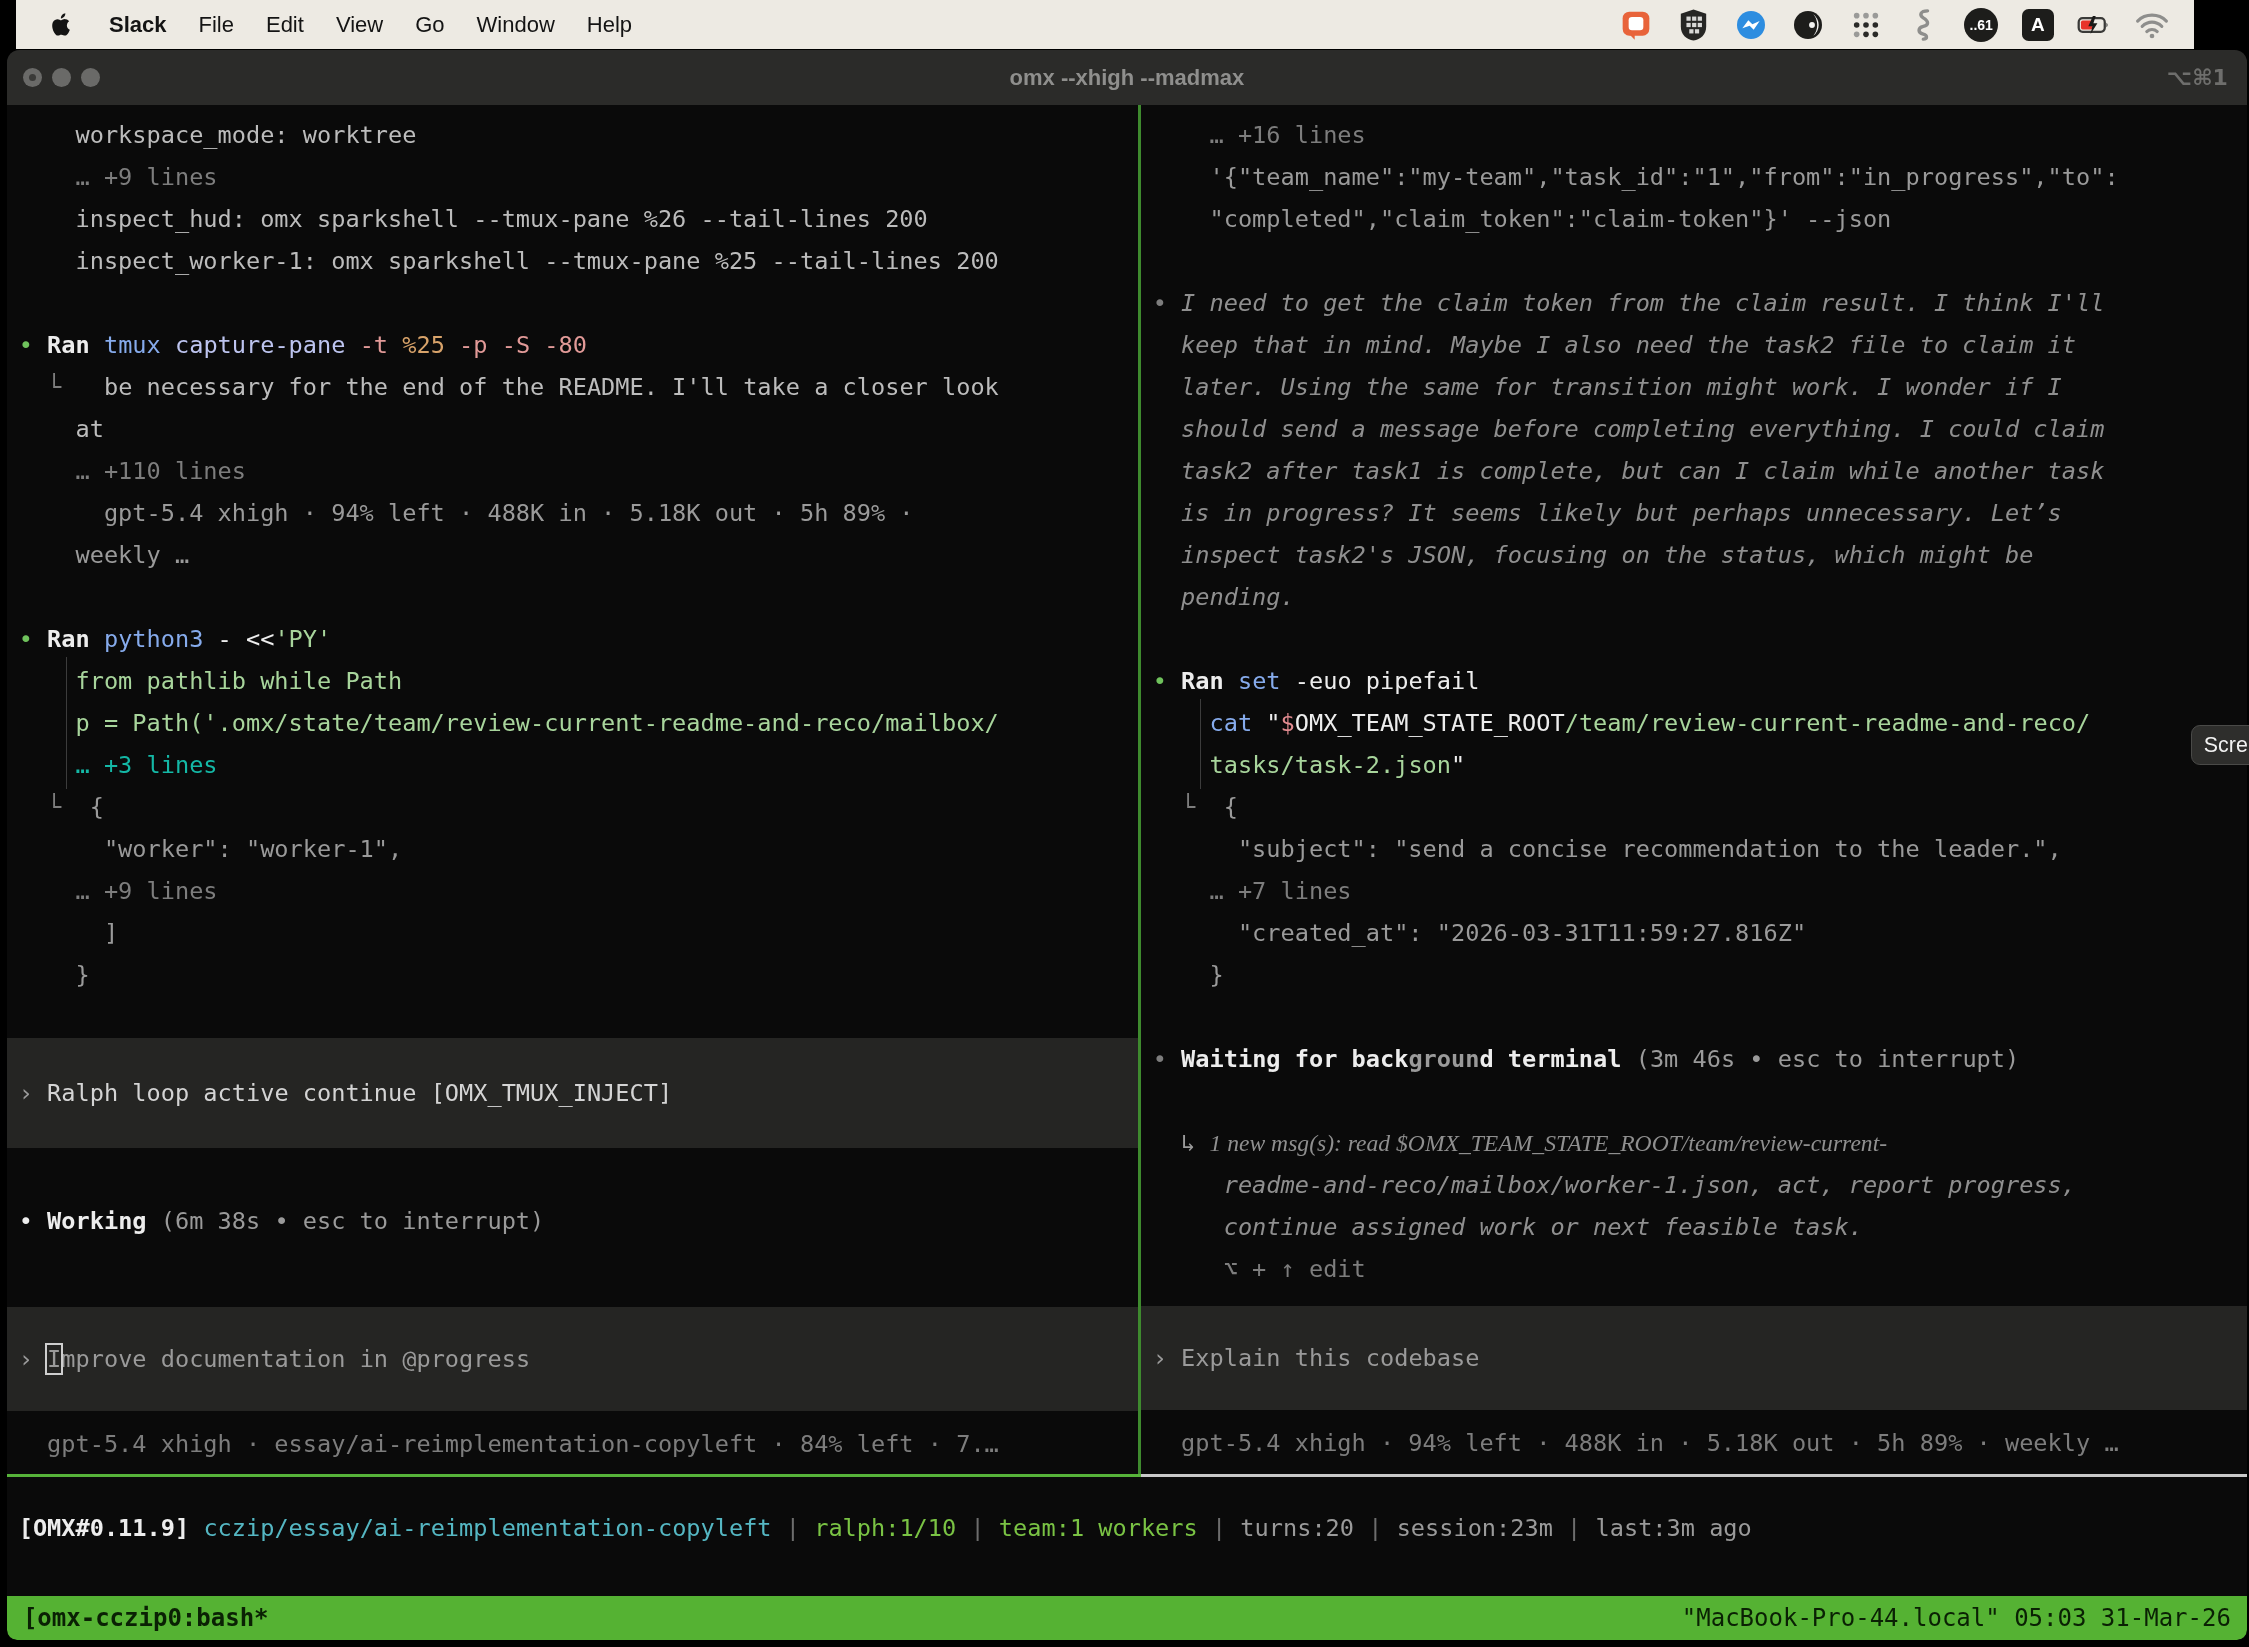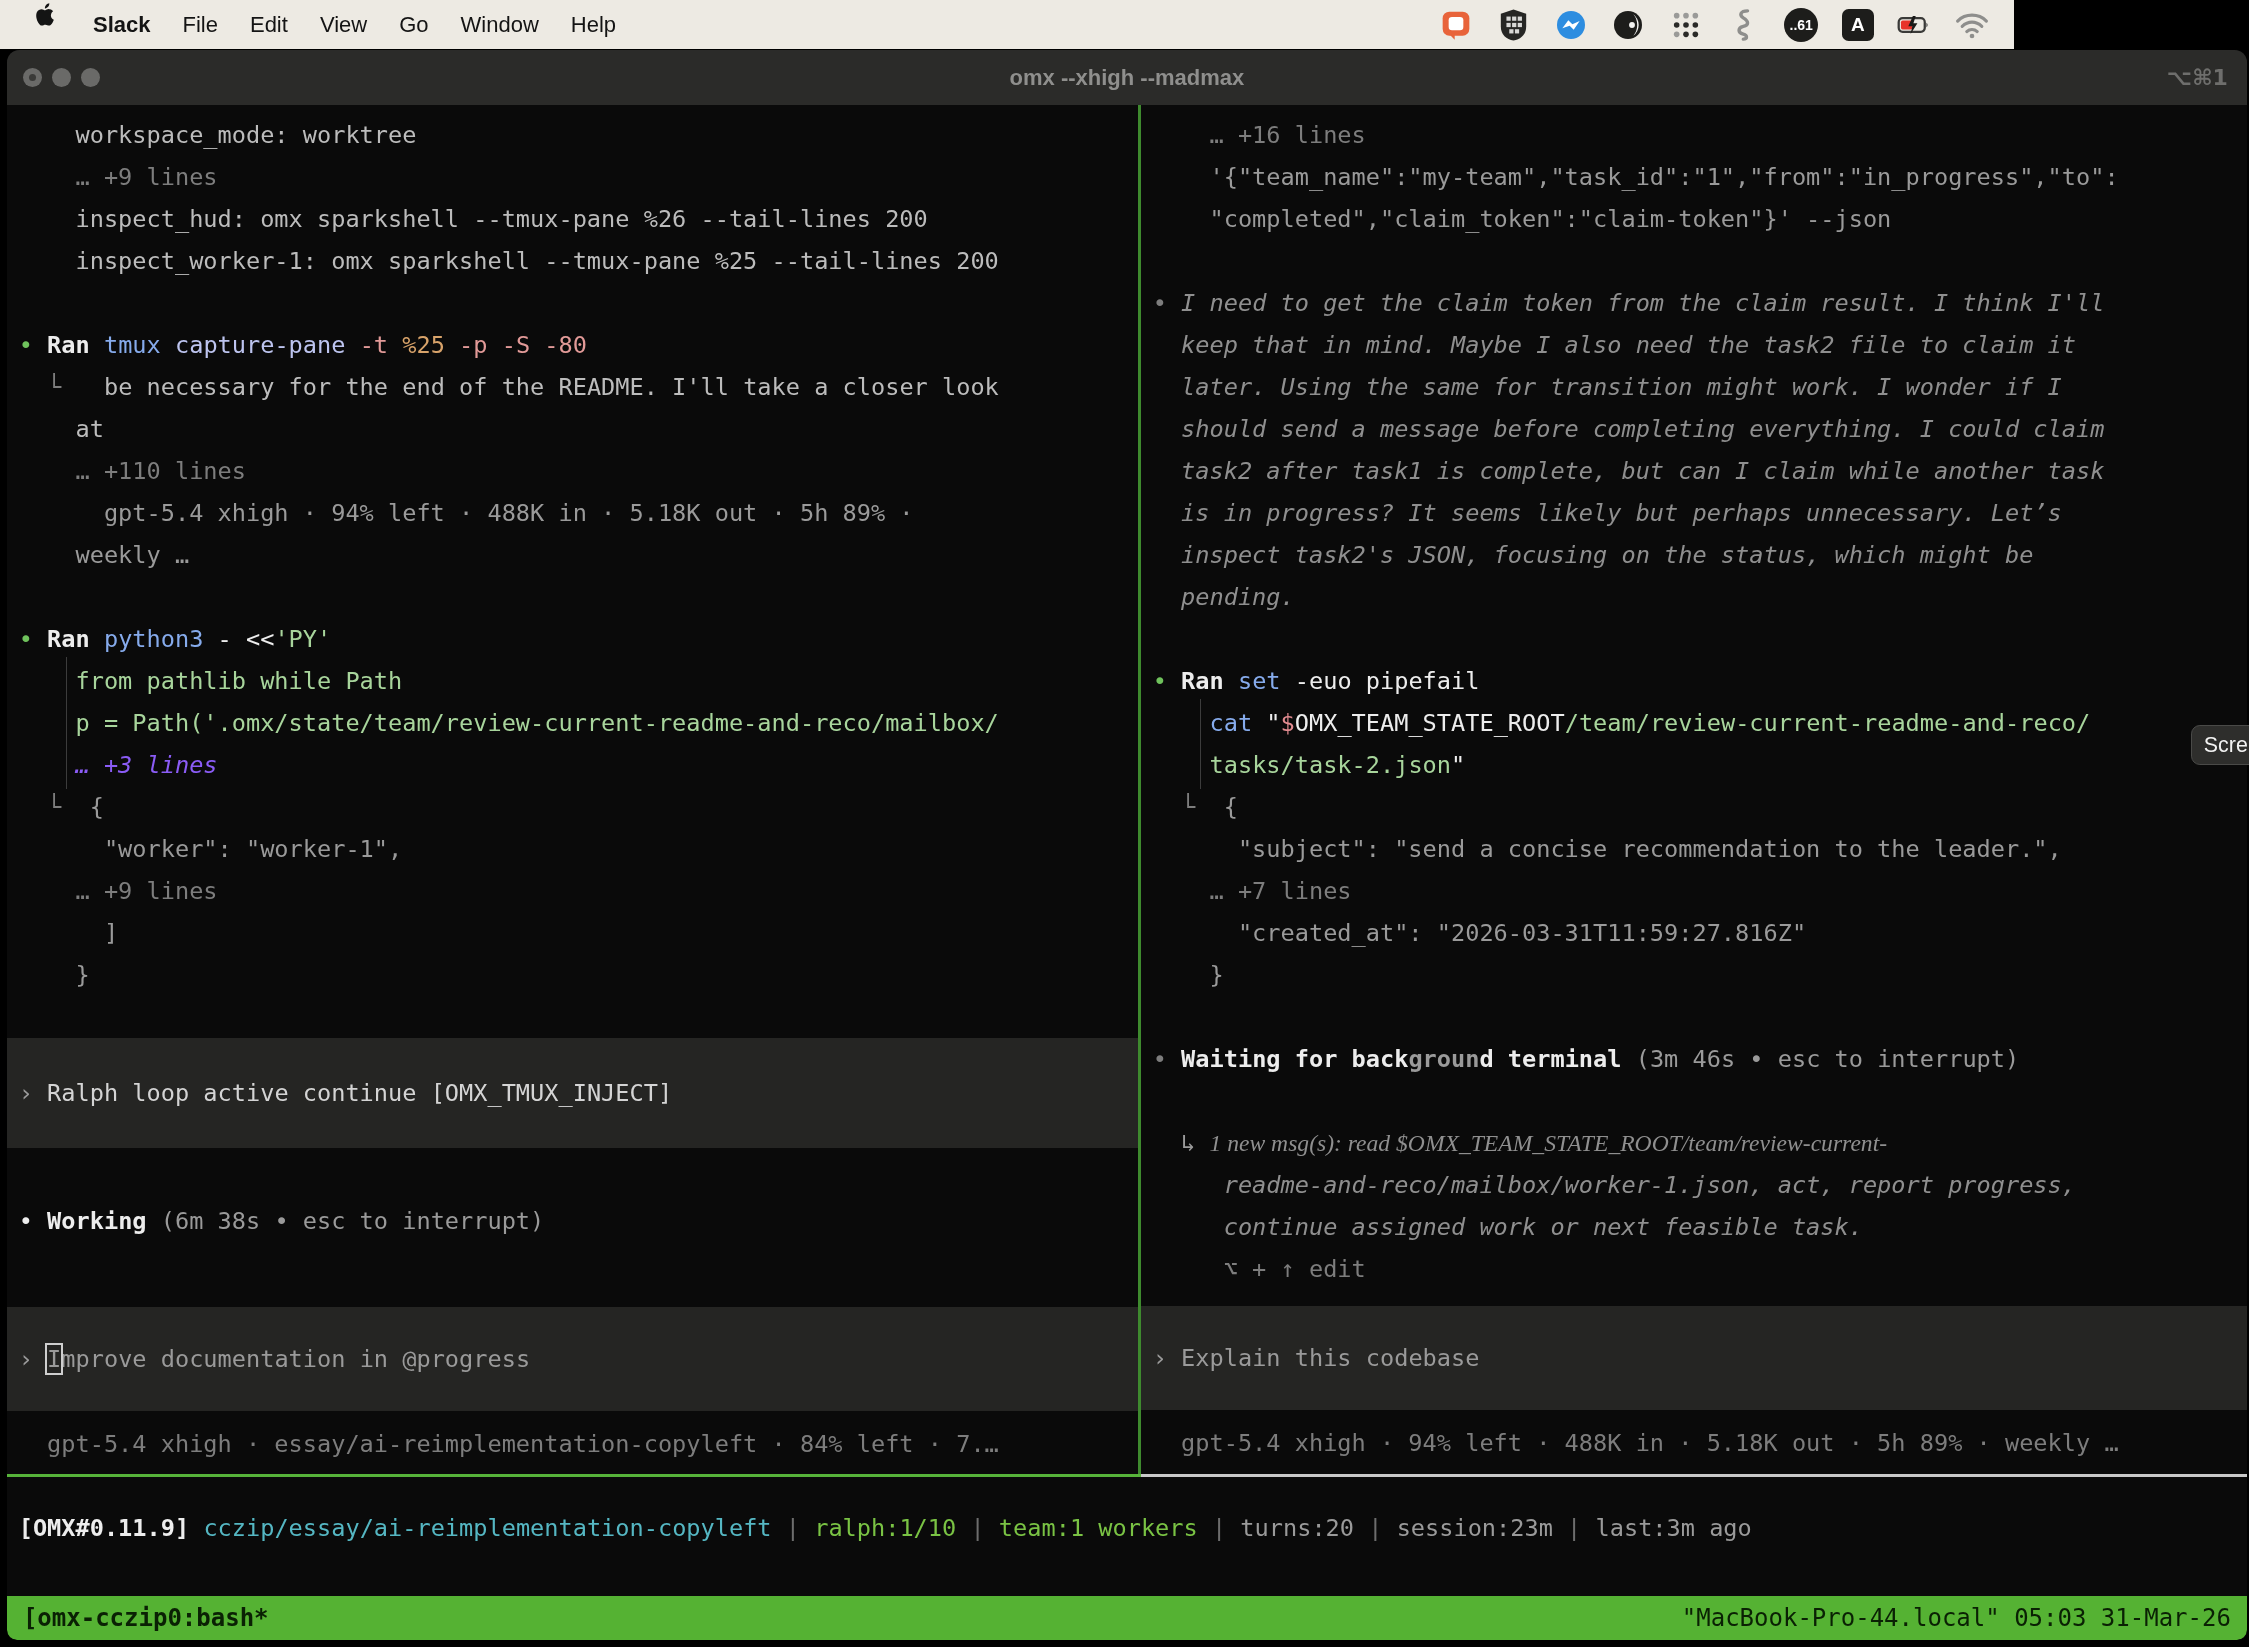--- a/index.html
+++ b/index.html
@@ -1,22 +1,22 @@
 <!DOCTYPE html>
 <html style="font-size:11.8px"><head>
 <meta charset="utf-8">
 <style>
   html,body{margin:0;padding:0;background:#000;}
   body{width:2250px;height:1648px;overflow:hidden;position:relative;
        font-family:"DejaVu Sans Mono",monospace;}
   #screen{position:absolute;inset:0;}
 
   
-  .menubar{position:absolute;top:0;left:0;width:2014px;height:49px;background:#edeae3;
-           display:flex;padding:0 25px 0 34px;box-sizing:border-box;
+  .menubar{position:absolute;top:0;left:16px;width:2178px;height:49px;background:#edeae3;
+           display:flex;align-items:center;padding:0 25px 0 34px;box-sizing:border-box;
            font-family:"Liberation Sans",sans-serif;font-size:22px;color:#141414;gap:0;}
   .apple{width:25px;height:29.5px;margin-right:34px;flex:0 0 auto;}
   .menu-items{display:flex;gap:32px;align-items:center;}
   .menu-item{white-space:nowrap;}
   .menu-item.app{font-weight:700;}
   .mb-spacer{flex:1;}
   .status-icons{display:flex;gap:23.6px;align-items:center;}
   .sicon{width:34px;height:34px;display:flex;align-items:center;justify-content:center;}
   .badge61{width:34px;height:34px;border-radius:50%;background:#1d1d1b;color:#fff;
            display:flex;align-items:center;justify-content:center;font-size:14px;font-weight:700;}
@@ -195,21 +195,21 @@
             <div class="tline"><span style="color: rgb(111, 194, 92);">• </span><span style="color: rgb(237, 237, 237); font-weight: 700;">Ran </span><span style="color: rgb(134, 171, 236);">tmux</span><span style="color: rgb(189, 196, 239);"> capture-pane</span><span style="color: rgb(226, 154, 152);"> -t</span><span style="color: rgb(216, 163, 106);"> %25</span><span style="color: rgb(226, 154, 152);"> -p -S -80</span></div>
             <div class="tline"><span style="color: rgb(125, 125, 125);">  └   </span><span style="color: rgb(188, 188, 188);">be necessary for the end of the README. I'll take a closer look</span></div>
             <div class="tline"><span style="color: rgb(188, 188, 188);">    at</span></div>
             <div class="tline"><span style="color: rgb(125, 125, 125);">    … +110 lines</span></div>
             <div class="tline"><span style="color: rgb(154, 154, 154);">      gpt-5.4 xhigh · 94% left · 488K in · 5.18K out · 5h 89% ·</span></div>
             <div class="tline"><span style="color: rgb(154, 154, 154);">    weekly …</span></div>
             <div class="tline"></div>
             <div class="tline"><span style="color: rgb(111, 194, 92);">• </span><span style="color: rgb(237, 237, 237); font-weight: 700;">Ran </span><span style="color: rgb(134, 171, 236);">python3</span><span style="color: rgb(237, 237, 237);"> - &lt;&lt;</span><span style="color: rgb(168, 213, 156);">'PY'</span></div>
             <div class="tline g"><span style="color: rgb(168, 213, 156);">    from pathlib while Path</span></div>
             <div class="tline g"><span style="color: rgb(168, 213, 156);">    p = Path('.omx/state/team/review-current-readme-and-reco/mailbox/</span></div>
-            <div class="tline g"><span style="color: #8b5cf6; font-style: italic;">    … +3 lines</span></div>
+            <div class="tline g"><span style="color: #14b8a6;">    … +3 lines</span></div>
             <div class="tline"><span style="color: rgb(125, 125, 125);">  └  </span><span style="color: rgb(154, 154, 154);">{</span></div>
             <div class="tline"><span style="color: rgb(154, 154, 154);">      "worker": "worker-1",</span></div>
             <div class="tline"><span style="color: rgb(125, 125, 125);">    … +9 lines</span></div>
             <div class="tline"><span style="color: rgb(154, 154, 154);">      ]</span></div>
             <div class="tline"><span style="color: rgb(154, 154, 154);">    }</span></div>
             <div style="height: 42px;"></div>
             <div class="band ralph">
               <div class="tline"><span style="color: rgb(154, 154, 154);">› </span><span style="color: rgb(212, 212, 212);">Ralph loop active continue [OMX_TMUX_INJECT]</span></div>
             </div>
             <div style="height: 52px;"></div>

